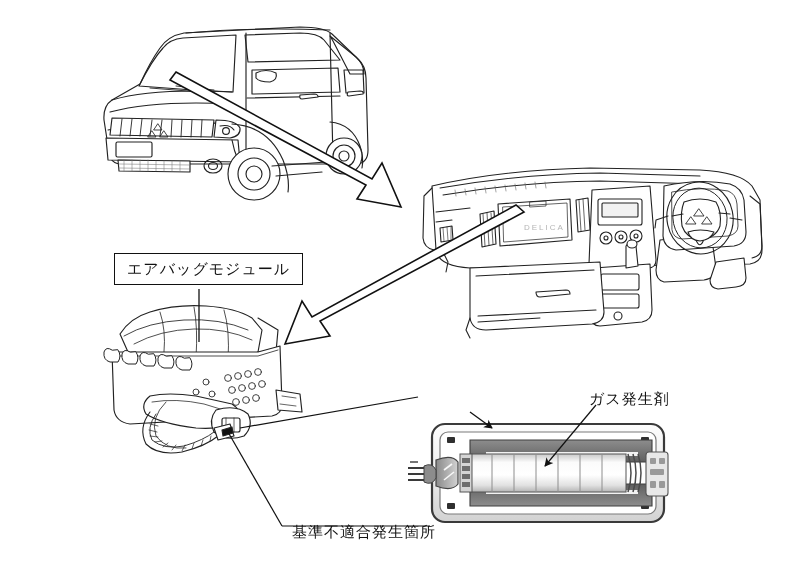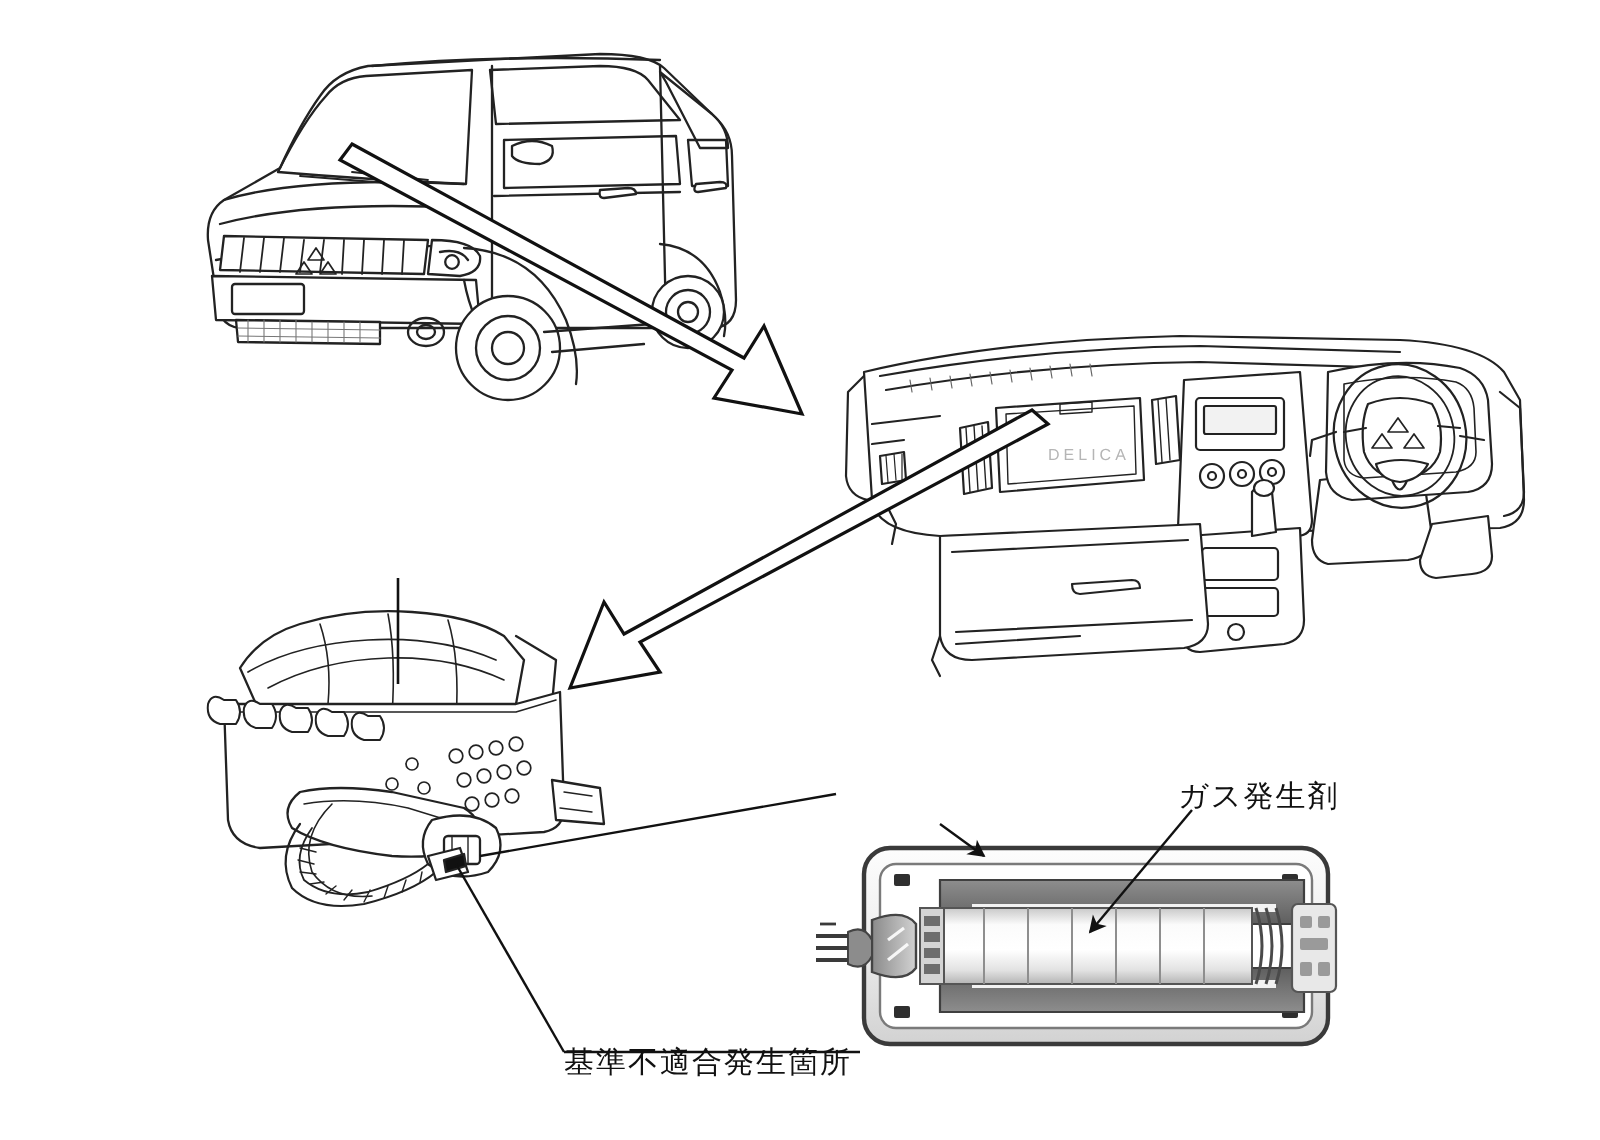--- a/index.html
+++ b/index.html
@@ -406,19 +406,20 @@
 
       <path d="M470 412 L492 428" stroke-width="1.2" marker-end="url(#arwThin)"></path>
 
       <path d="M596 405 L545 466" stroke-width="1.2" marker-end="url(#arwThin)"></path>
 
       <path d="M282 526 L228 432" stroke-width="1.2"></path>
       <path d="M282 526 L430 526" stroke-width="1.2"></path>
     </g>
   </svg>
 
+  <div class="lbl boxed" style="left:114px; top:253px;">エアバッグモジュール</div>
 
 
   <div class="lbl plain" style="left:589px; top:391px;text-align:right;">ガス発生剤</div>
 
-  <div class="lbl plain" style="left:282px; top:524px;">基準不適合発生箇所</div>
+  <div class="lbl plain" style="left:292px; top:524px;">基準不適合発生箇所</div>
 
 </div>
 
 </body></html>

